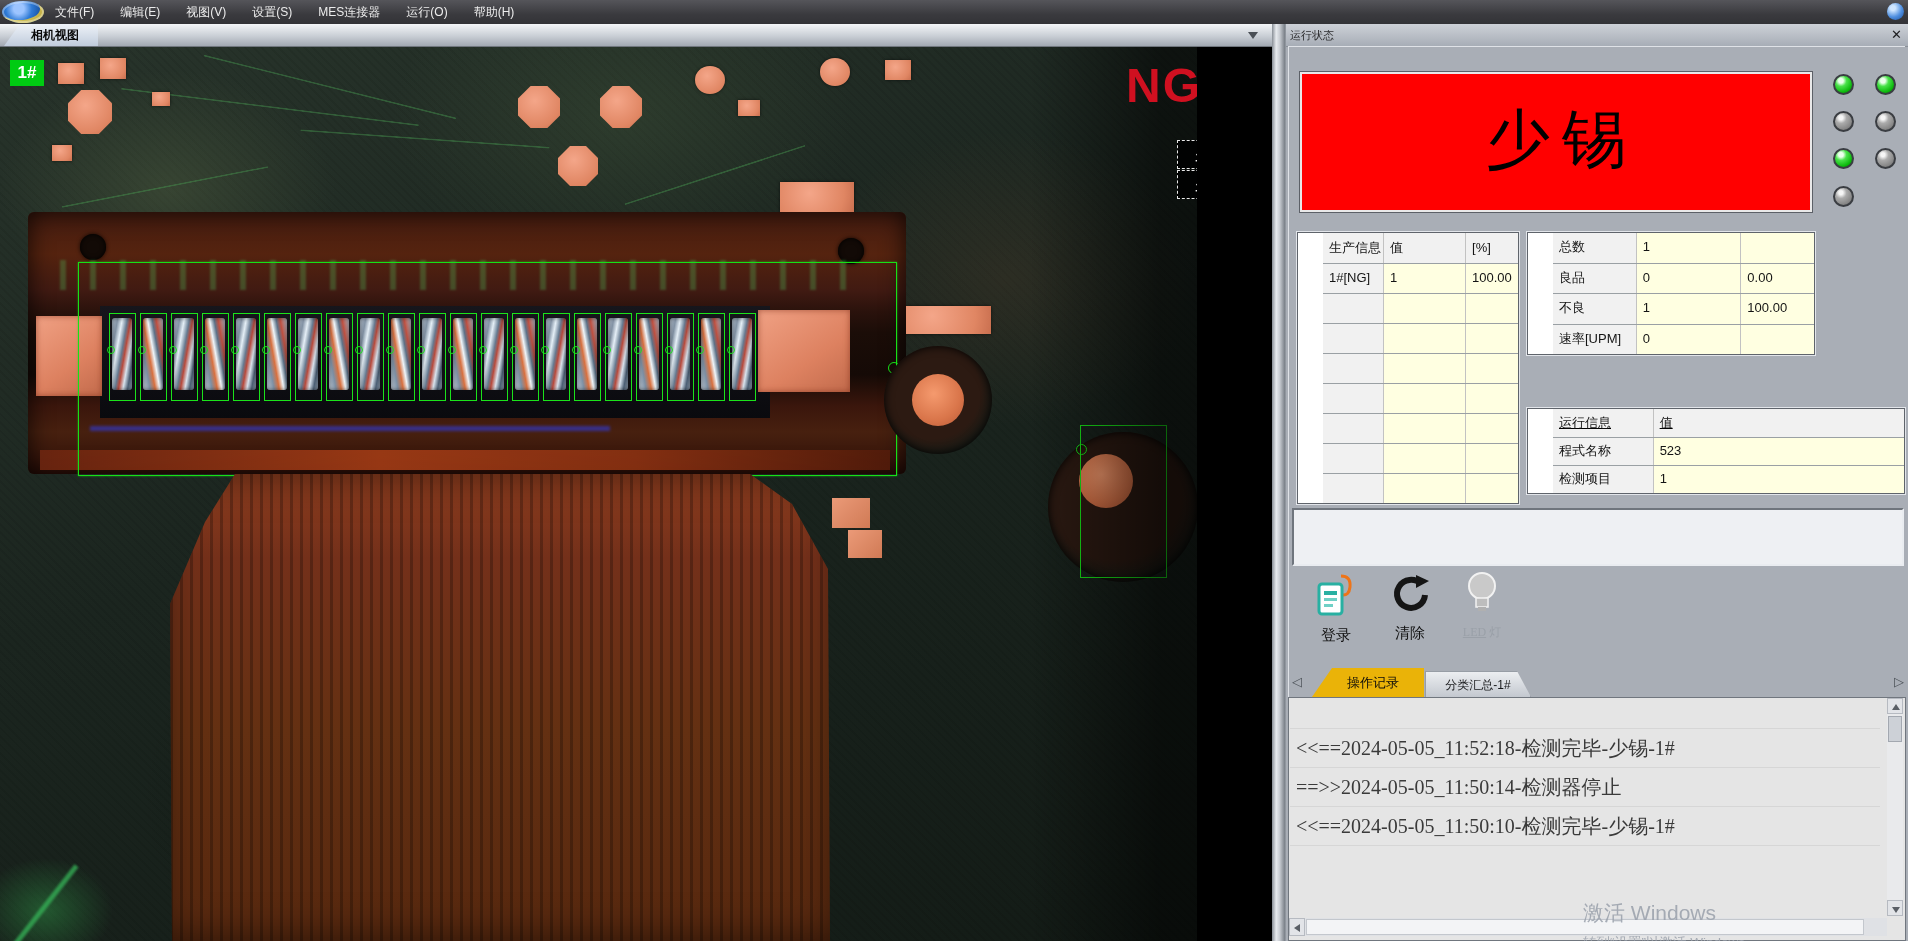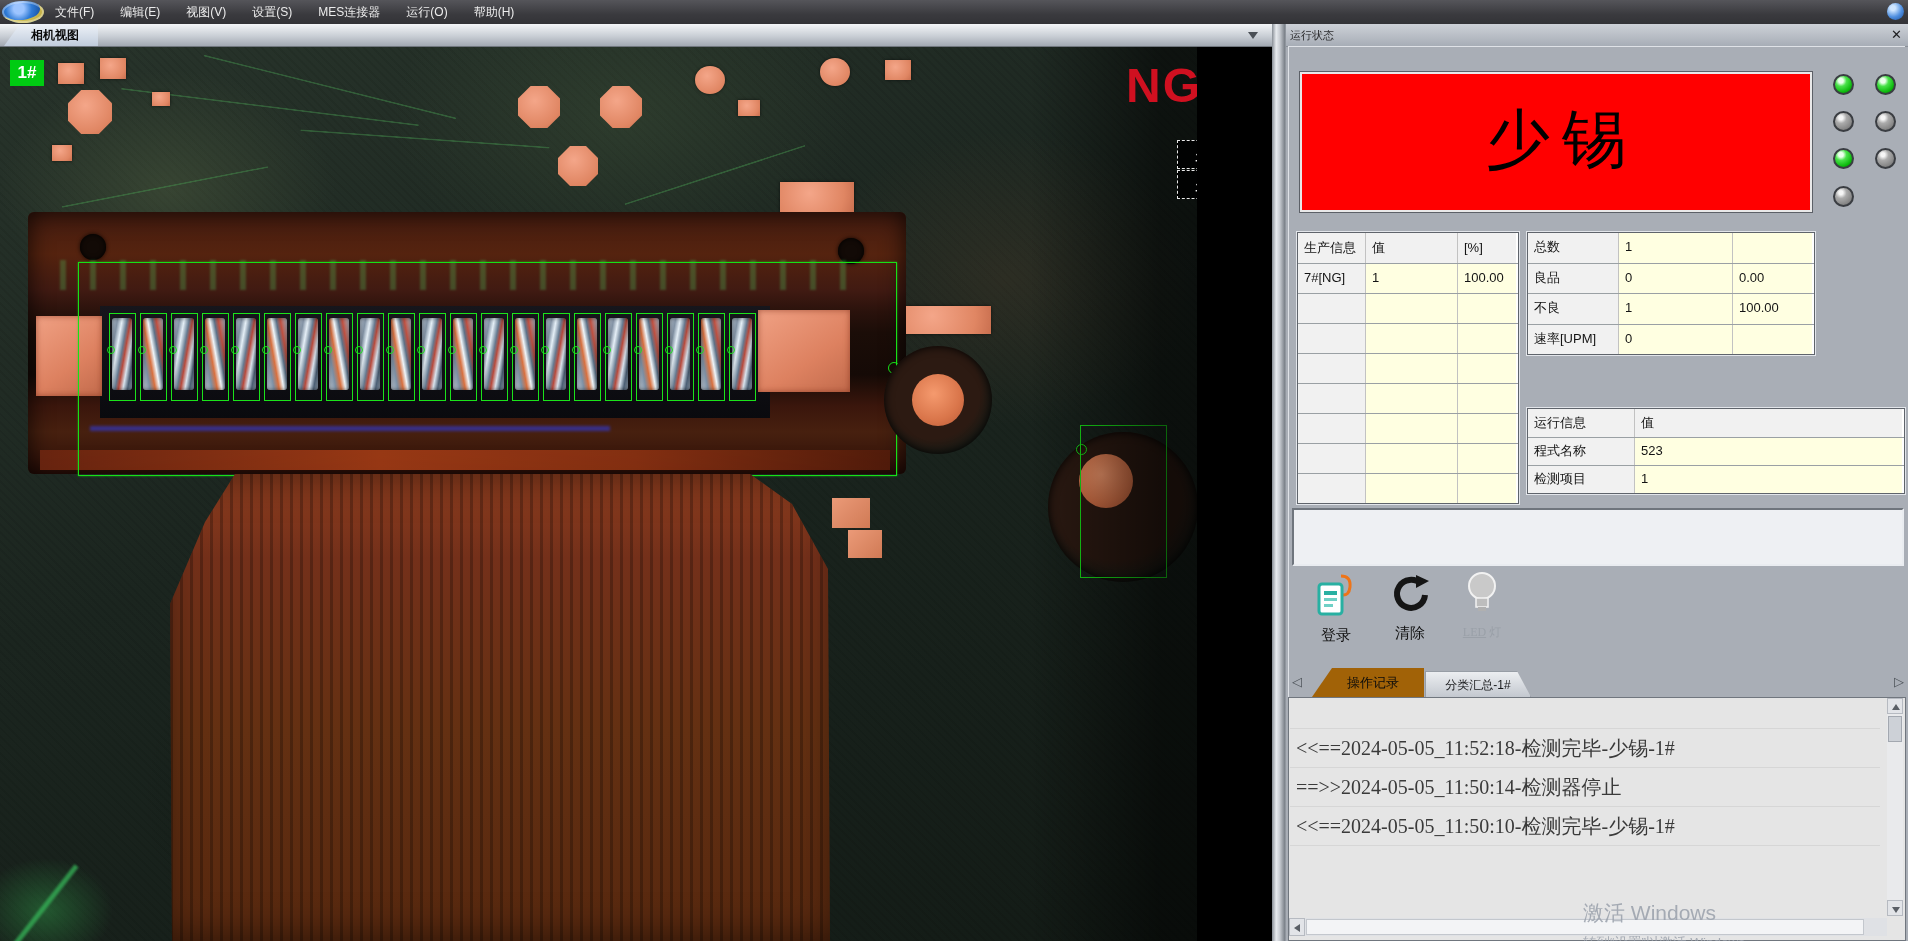--- a/index.html
+++ b/index.html
@@ -101,21 +101,21 @@
 
   #alarm-banner{position:absolute;left:14px;top:48px;width:508px;height:136px;background:#ff0000;
     border:2px solid #e9e9e9;outline:1px solid #5c6067;
     color:#000;font-family:"Liberation Serif","DejaVu Serif",serif;font-size:64px;letter-spacing:12px;
     text-align:center;line-height:132px;text-indent:12px;}
   .led{position:absolute;width:17px;height:17px;border-radius:50%;border:2px solid #3a3d42;}
   .led.on{background:radial-gradient(circle at 35% 28%,#ecffec 0 14%,#4ae24a 34%,#0cb90c 70%,#067c06);}
   .led.off{background:radial-gradient(circle at 35% 28%,#f6f6f6 0 12%,#ababab 34%,#878787 70%,#5e5e5e);}
 
   .gridtable{position:absolute;background:#fff;border:1px solid #5f646b;box-shadow:0 0 0 1px #e2e5ea;}
-  .trow{display:flex;border-bottom:1px solid #9aa0a4;}
+  .trow{display:flex;border-bottom:1px solid #9aa0a4;margin-left:25px;}
   .trow:last-child{border-bottom:none;}
   .tcell{font-size:13px;color:#141414;padding-left:6px;overflow:hidden;white-space:nowrap;
     border-right:1px solid #c2c2c2;box-sizing:border-box;}
   .tcell:last-child{border-right:none;}
   .tcell.hdr,.tcell.lbl{background:#f1f1f1;}
   .tcell.val{background:#ffffe1;}
 
   #msg-box{position:absolute;left:6px;top:484px;width:608px;height:54px;background:#eef0f3;
     border:2px solid;border-color:#6f757d #e9ecf0 #e9ecf0 #6f757d;}
 
@@ -124,21 +124,21 @@
     font-family:"Liberation Serif","DejaVu Serif",serif;}
   .toolbtn.disabled .lbl{color:#9aa0a8;font-size:12px;}
   .u{text-decoration:underline;}
   #stop-btn{position:absolute;left:470px;top:551px;width:141px;height:84px;background:#f8796f;
     border:2px solid #2e3338;box-shadow:inset 0 0 0 1px rgba(255,255,255,.25);
     color:#16181a;font-family:"Liberation Serif","DejaVu Serif",serif;font-size:18px;
     text-align:center;display:flex;flex-direction:column;justify-content:center;line-height:1.3;}
 
   #logtab-row{position:absolute;left:0;top:644px;width:622px;height:29px;}
   .navarrow{position:absolute;top:5px;font-size:13px;color:#4c5258;font-family:"DejaVu Sans",sans-serif;line-height:18px;}
-  #logtab-active{position:absolute;left:26px;top:0;width:112px;height:29px;background:#a16207;
+  #logtab-active{position:absolute;left:26px;top:0;width:112px;height:29px;background:#eab308;
     clip-path:polygon(20px 0,100% 0,100% 100%,0 100%);font-size:13px;color:#0c0c0c;
     text-align:center;line-height:29px;padding-left:10px;box-sizing:border-box;}
   #logtab-inactive{position:absolute;left:139px;top:3px;width:106px;height:26px;
     background:linear-gradient(#eceef1,#c3c8cf);border:1px solid #979da5;border-bottom:none;
     clip-path:polygon(0 0,calc(100% - 14px) 0,100% 100%,0 100%);
     font-size:12px;color:#17181a;text-align:center;line-height:26px;box-sizing:border-box;}
 
   #log-box{position:absolute;left:2px;top:673px;width:618px;height:244px;background:#e5e5e5;
     border:1px solid #70767e;box-sizing:border-box;overflow:hidden;}
   #log-rows{position:absolute;left:1px;top:0;width:590px;}
@@ -314,21 +314,21 @@
         <div class="led off" style="left: 547px; top: 162px;"></div>
       </div>
 
     <div id="prod-table" class="gridtable" style="left:11px;top:208px;width:220px;">
         <div class="trow" style="height: 30px;">
           <div class="tcell hdr" style="width: 68px; line-height: 29px;">生产信息</div>
           <div class="tcell hdr" style="width: 92px; line-height: 29px;">值</div>
           <div class="tcell hdr" style="width: 58px; line-height: 29px;">[%]</div>
         </div>
         <div class="trow" style="height: 29px;">
-          <div class="tcell lbl" style="width: 68px; line-height: 28px;">7#[NG]</div>
+          <div class="tcell lbl" style="width: 68px; line-height: 28px;">1#[NG]</div>
           <div class="tcell val" style="width: 92px; line-height: 28px;">1</div>
           <div class="tcell val" style="width: 58px; line-height: 28px;">100.00</div>
         </div>
         <div class="trow" style="height: 29px;">
           <div class="tcell lbl" style="width: 68px; line-height: 28px;"></div>
           <div class="tcell val" style="width: 92px; line-height: 28px;"></div>
           <div class="tcell val" style="width: 58px; line-height: 28px;"></div>
         </div>
         <div class="trow" style="height: 29px;">
           <div class="tcell lbl" style="width: 68px; line-height: 28px;"></div>
@@ -377,21 +377,21 @@
           <div class="tcell val" style="width: 114px; line-height: 28.5px;">1</div>
           <div class="tcell val" style="width: 79px; line-height: 28.5px;">100.00</div>
         </div>
         <div class="trow" style="height: 29.5px;">
           <div class="tcell lbl" style="width: 91px; line-height: 28.5px;">速率[UPM]</div>
           <div class="tcell val" style="width: 114px; line-height: 28.5px;">0</div>
           <div class="tcell val" style="width: 79px; line-height: 28.5px;"></div>
         </div>
       </div>
     <div id="runinfo-table" class="gridtable" style="left:241px;top:384px;width:376px;">
-        <div class="trow" style="height: 28px;">
+        <div class="trow" style="height: 28px; text-decoration: underline;">
           <div class="tcell hdr" style="width: 107px; line-height: 27px;">运行信息</div>
           <div class="tcell hdr" style="width: 267px; line-height: 27px;">值</div>
         </div>
         <div class="trow" style="height: 27px;">
           <div class="tcell lbl" style="width: 107px; line-height: 26px;">程式名称</div>
           <div class="tcell val" style="width: 267px; line-height: 26px;">523</div>
         </div>
         <div class="trow" style="height: 27px;">
           <div class="tcell lbl" style="width: 107px; line-height: 26px;">检测项目</div>
           <div class="tcell val" style="width: 267px; line-height: 26px;">1</div>

